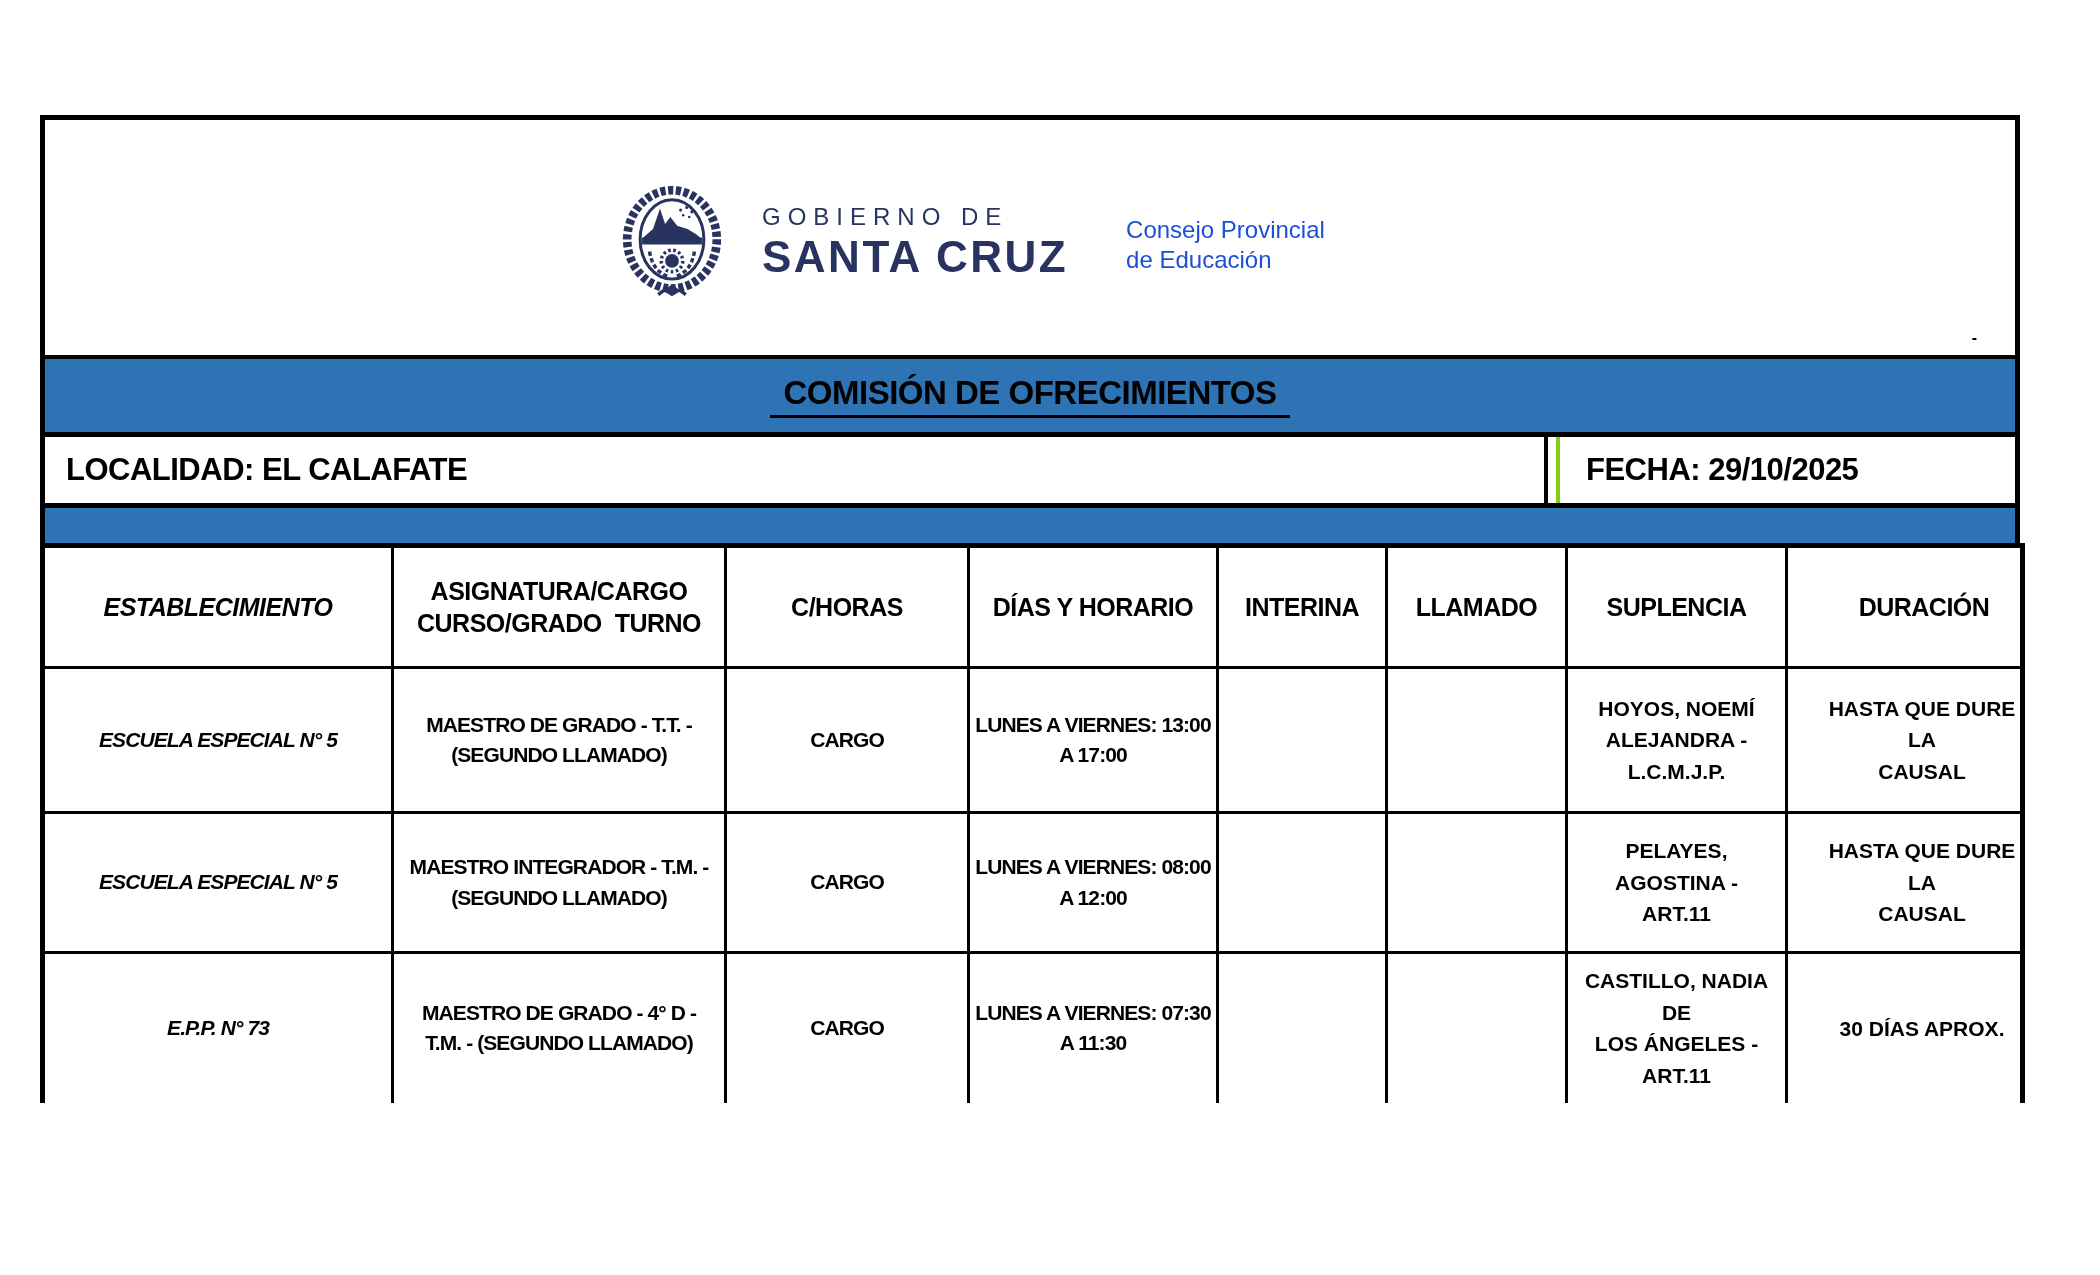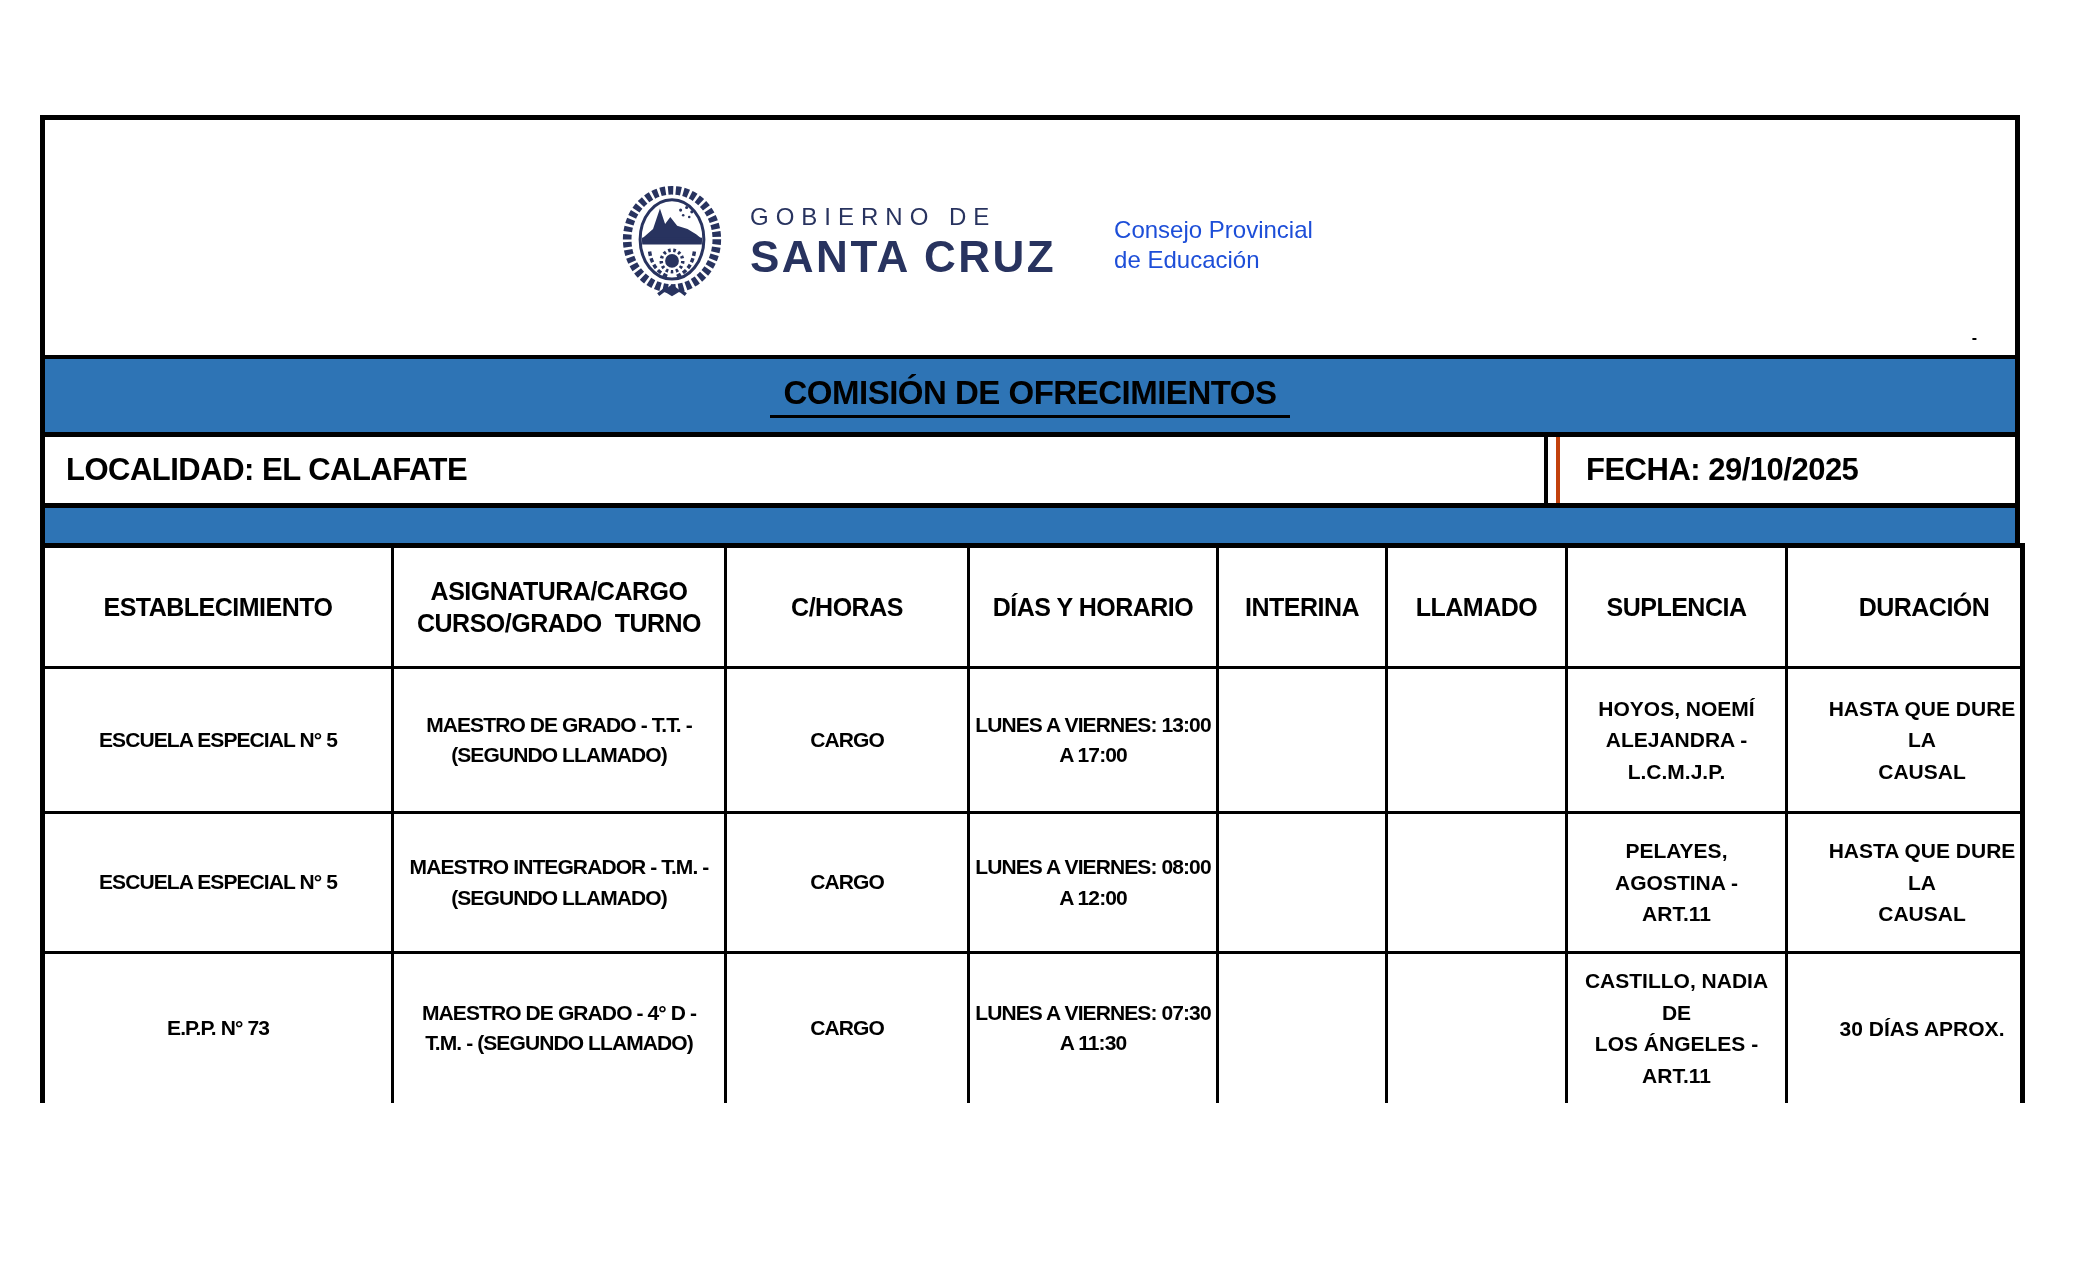--- a/index.html
+++ b/index.html
@@ -9,21 +9,21 @@
 
   .page { position:absolute; left:40px; top:115px; width:1980px; }
 
   
   .header-box {
     height:240px; background:#fff; position:relative;
     border:5px solid #000; border-bottom:none;
   }
   .logo-row { position:absolute; left:575px; top:66px; display:flex; align-items:center; }
   .emblem { width:104px; height:112px; flex:0 0 auto; }
-  .gov-text { margin-left:26px; color:#28335f; }
+  .gov-text { margin-left:38px; color:#28335f; }
   .gov-line1 { font-size:24px; letter-spacing:7px; font-weight:500; white-space:nowrap; }
   .gov-line2 { font-size:44px; letter-spacing:2.5px; font-weight:800; white-space:nowrap; margin-top:1px; }
   .org-text { margin-left:58px; color:#1d4ed8; font-size:24px; font-weight:500; line-height:1.25; padding-top:6px; white-space:nowrap; }
   .header-dash { position:absolute; right:38px; bottom:8px; font-size:16px; font-weight:700; color:#000; }
 
   
   .title-bar {
     height:82px; background:#2E74B5;
     border:5px solid #000; border-bottom-width:5px; border-top-width:4px;
     display:flex; align-items:center; justify-content:center;
@@ -39,40 +39,40 @@
     height:71px; display:flex; background:#fff;
     border-left:5px solid #000; border-right:5px solid #000; border-bottom:5px solid #000;
   }
   .loc-cell {
     flex:0 0 1503px; display:flex; align-items:center;
     border-right:4px solid #000; padding-left:21px;
   }
   .loc-gap { flex:0 0 8px; }
   .fecha-cell {
     flex:1 1 auto; display:flex; align-items:center;
-    border-left:4px solid #c2410c; padding-left:26px;
+    border-left:4px solid #84cc16; padding-left:26px;
   }
   .loc-text, .fecha-text { font-size:31px; font-weight:700; color:#000; letter-spacing:-0.5px; white-space:nowrap; }
 
   
   .blue-strip {
     height:35px; background:#2E74B5;
     border-left:5px solid #000; border-right:5px solid #000;
   }
 
   
   table.offers {
     width:100%; border-collapse:collapse; table-layout:fixed;
     border:5px solid #000; border-bottom:none;
   }
   table.offers th, table.offers td {
     border:3px solid #000; text-align:center; vertical-align:middle;
     color:#000; white-space:pre-wrap; overflow:hidden;
   }
-  table.offers th:first-child, table.offers td:first-child { border-left:none; }
+  table.offers th:first-child, table.offers td:first-child { border-left:none;font-style:italic; }
   table.offers th:last-child,  table.offers td:last-child  { border-right:none;padding-left:40px; }
   table.offers thead tr { height:122px; }
   table.offers tbody tr.r0 { height:145px; }
   table.offers tbody tr.r1 { height:140px; }
   table.offers tbody tr.r2 { height:150px; }
   table.offers tbody tr:last-child td { border-bottom:none;margin-top:28px; }
   table.offers th { font-size:25px; font-weight:700; letter-spacing:-0.5px; line-height:1.3; }
   table.offers td { font-size:21px; font-weight:700; line-height:1.45; padding:2px 4px; }
   table.offers td:nth-child(-n+4) { letter-spacing:-0.9px; }
   table.offers td:nth-child(n+7) { letter-spacing:0; line-height:1.5; }

